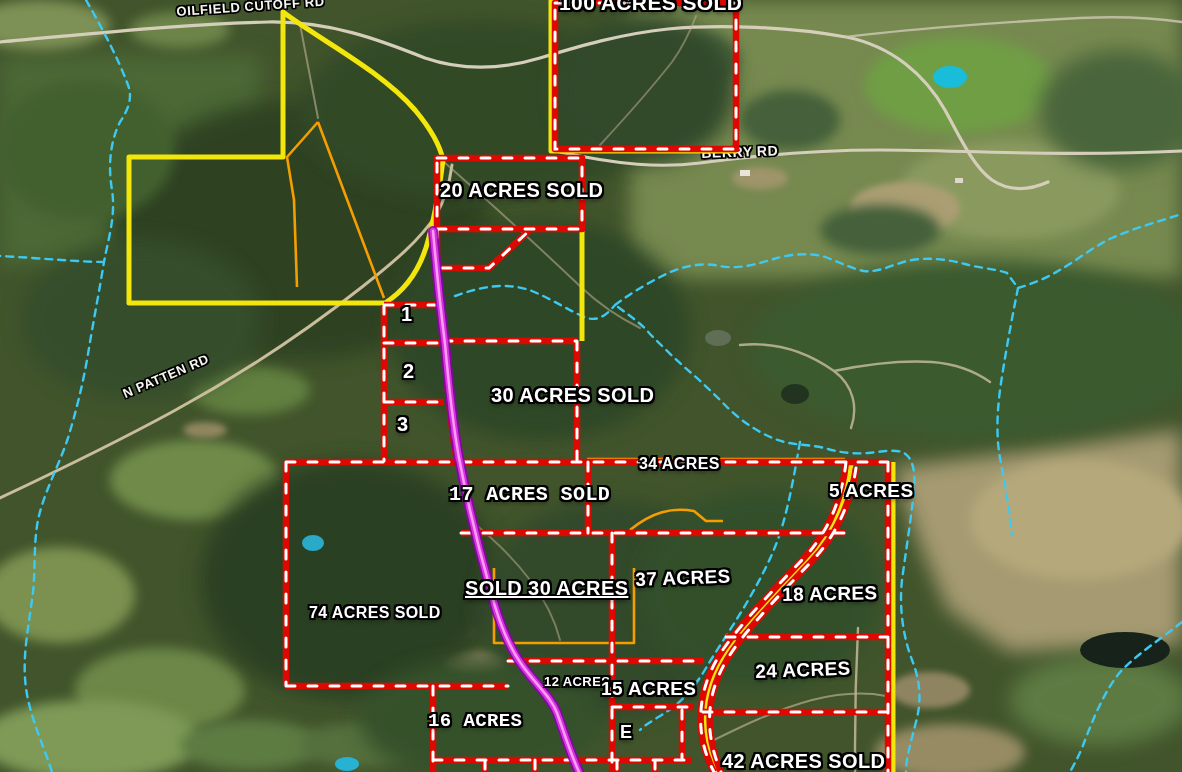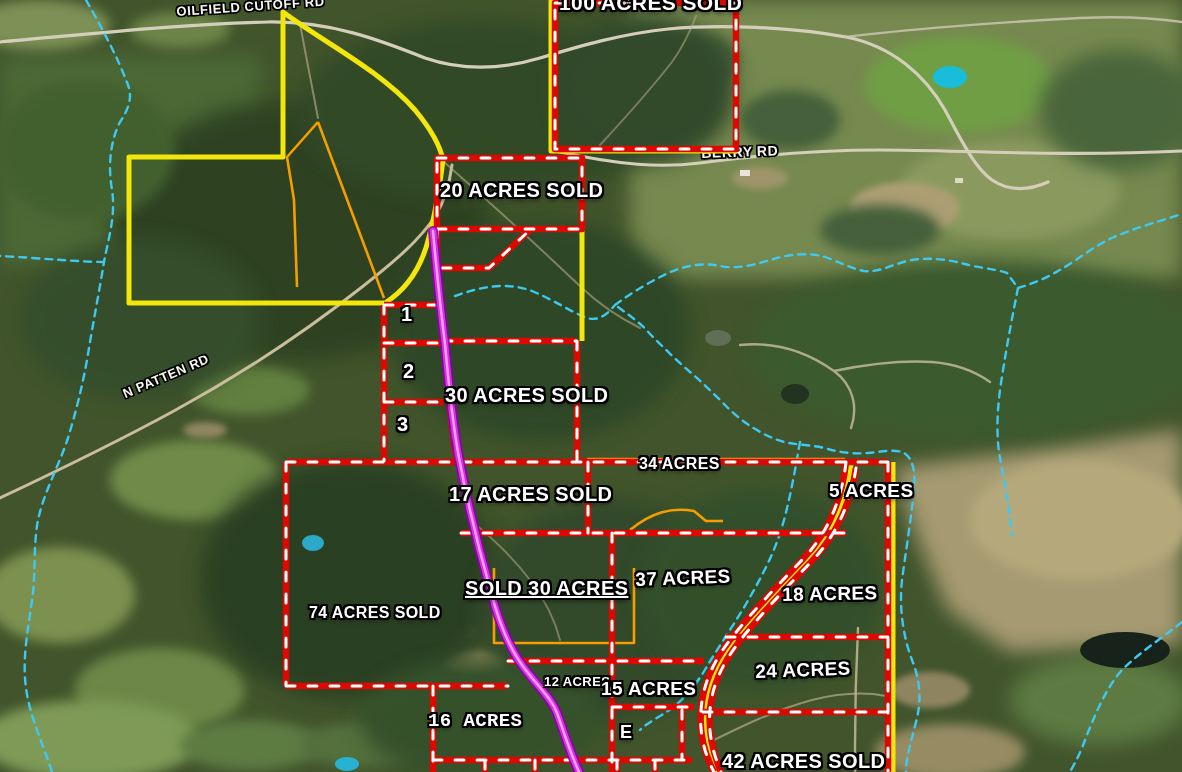--- a/index.html
+++ b/index.html
@@ -191,22 +191,22 @@
       <use href="#purpleRoad" fill="none" stroke="#ff9df2" stroke-width="2.5" stroke-linecap="round"></use>
     </g>
   </svg>
 
   <div class="labels">
     <div class="plabel" style="left:559px;top:-8px;font-size:21px;">100 ACRES SOLD</div>
     <div class="plabel" style="left:440px;top:180px;font-size:20px;">20 ACRES SOLD</div>
     <div class="plabel" style="left:401px;top:304px;font-size:20px;">1</div>
     <div class="plabel" style="left:403px;top:361px;font-size:20px;">2</div>
     <div class="plabel" style="left:397px;top:414px;font-size:20px;">3</div>
-    <div class="plabel" style="left:445px;top:385px;font-size:20px;">30 ACRES SOLD</div>
-    <div class="plabel" style="left:449px;top:484px;font-size:20px;">17 ACRES SOLD</div>
+    <div class="plabel" style="left:445px;top:385px;font-size:20px;padding-left:46px;">30 ACRES SOLD</div>
+    <div class="plabel" style="left:449px;top:484px;font-size:20px;font-family:Liberation Mono, monospace;">17 ACRES SOLD</div>
     <div class="plabel" style="left:639px;top:456px;font-size:16px;">34 ACRES</div>
     <div class="plabel" style="left:829px;top:481px;font-size:19px;">5 ACRES</div>
     <div class="plabel" style="left:465px;top:578px;font-size:20px;text-decoration:underline;">SOLD 30 ACRES</div>
     <div class="plabel" style="left:635px;top:570px;font-size:19px;transform:rotate(-2deg);">37 ACRES</div>
     <div class="plabel" style="left:782px;top:585px;font-size:19px;transform:rotate(-1deg);">18 ACRES</div>
     <div class="plabel" style="left:309px;top:605px;font-size:16px;">74 ACRES SOLD</div>
     <div class="plabel" style="left:755px;top:662px;font-size:19px;transform:rotate(-2deg);">24 ACRES</div>
     <div class="plabel" style="left:504px;top:675px;font-size:13px;margin-left:40px;">12 ACRES</div>
     <div class="plabel" style="left:601px;top:679px;font-size:19px;">15 ACRES</div>
     <div class="plabel" style="left:428px;top:712px;font-size:19px;font-family:Liberation Mono, monospace;">16 ACRES</div>

